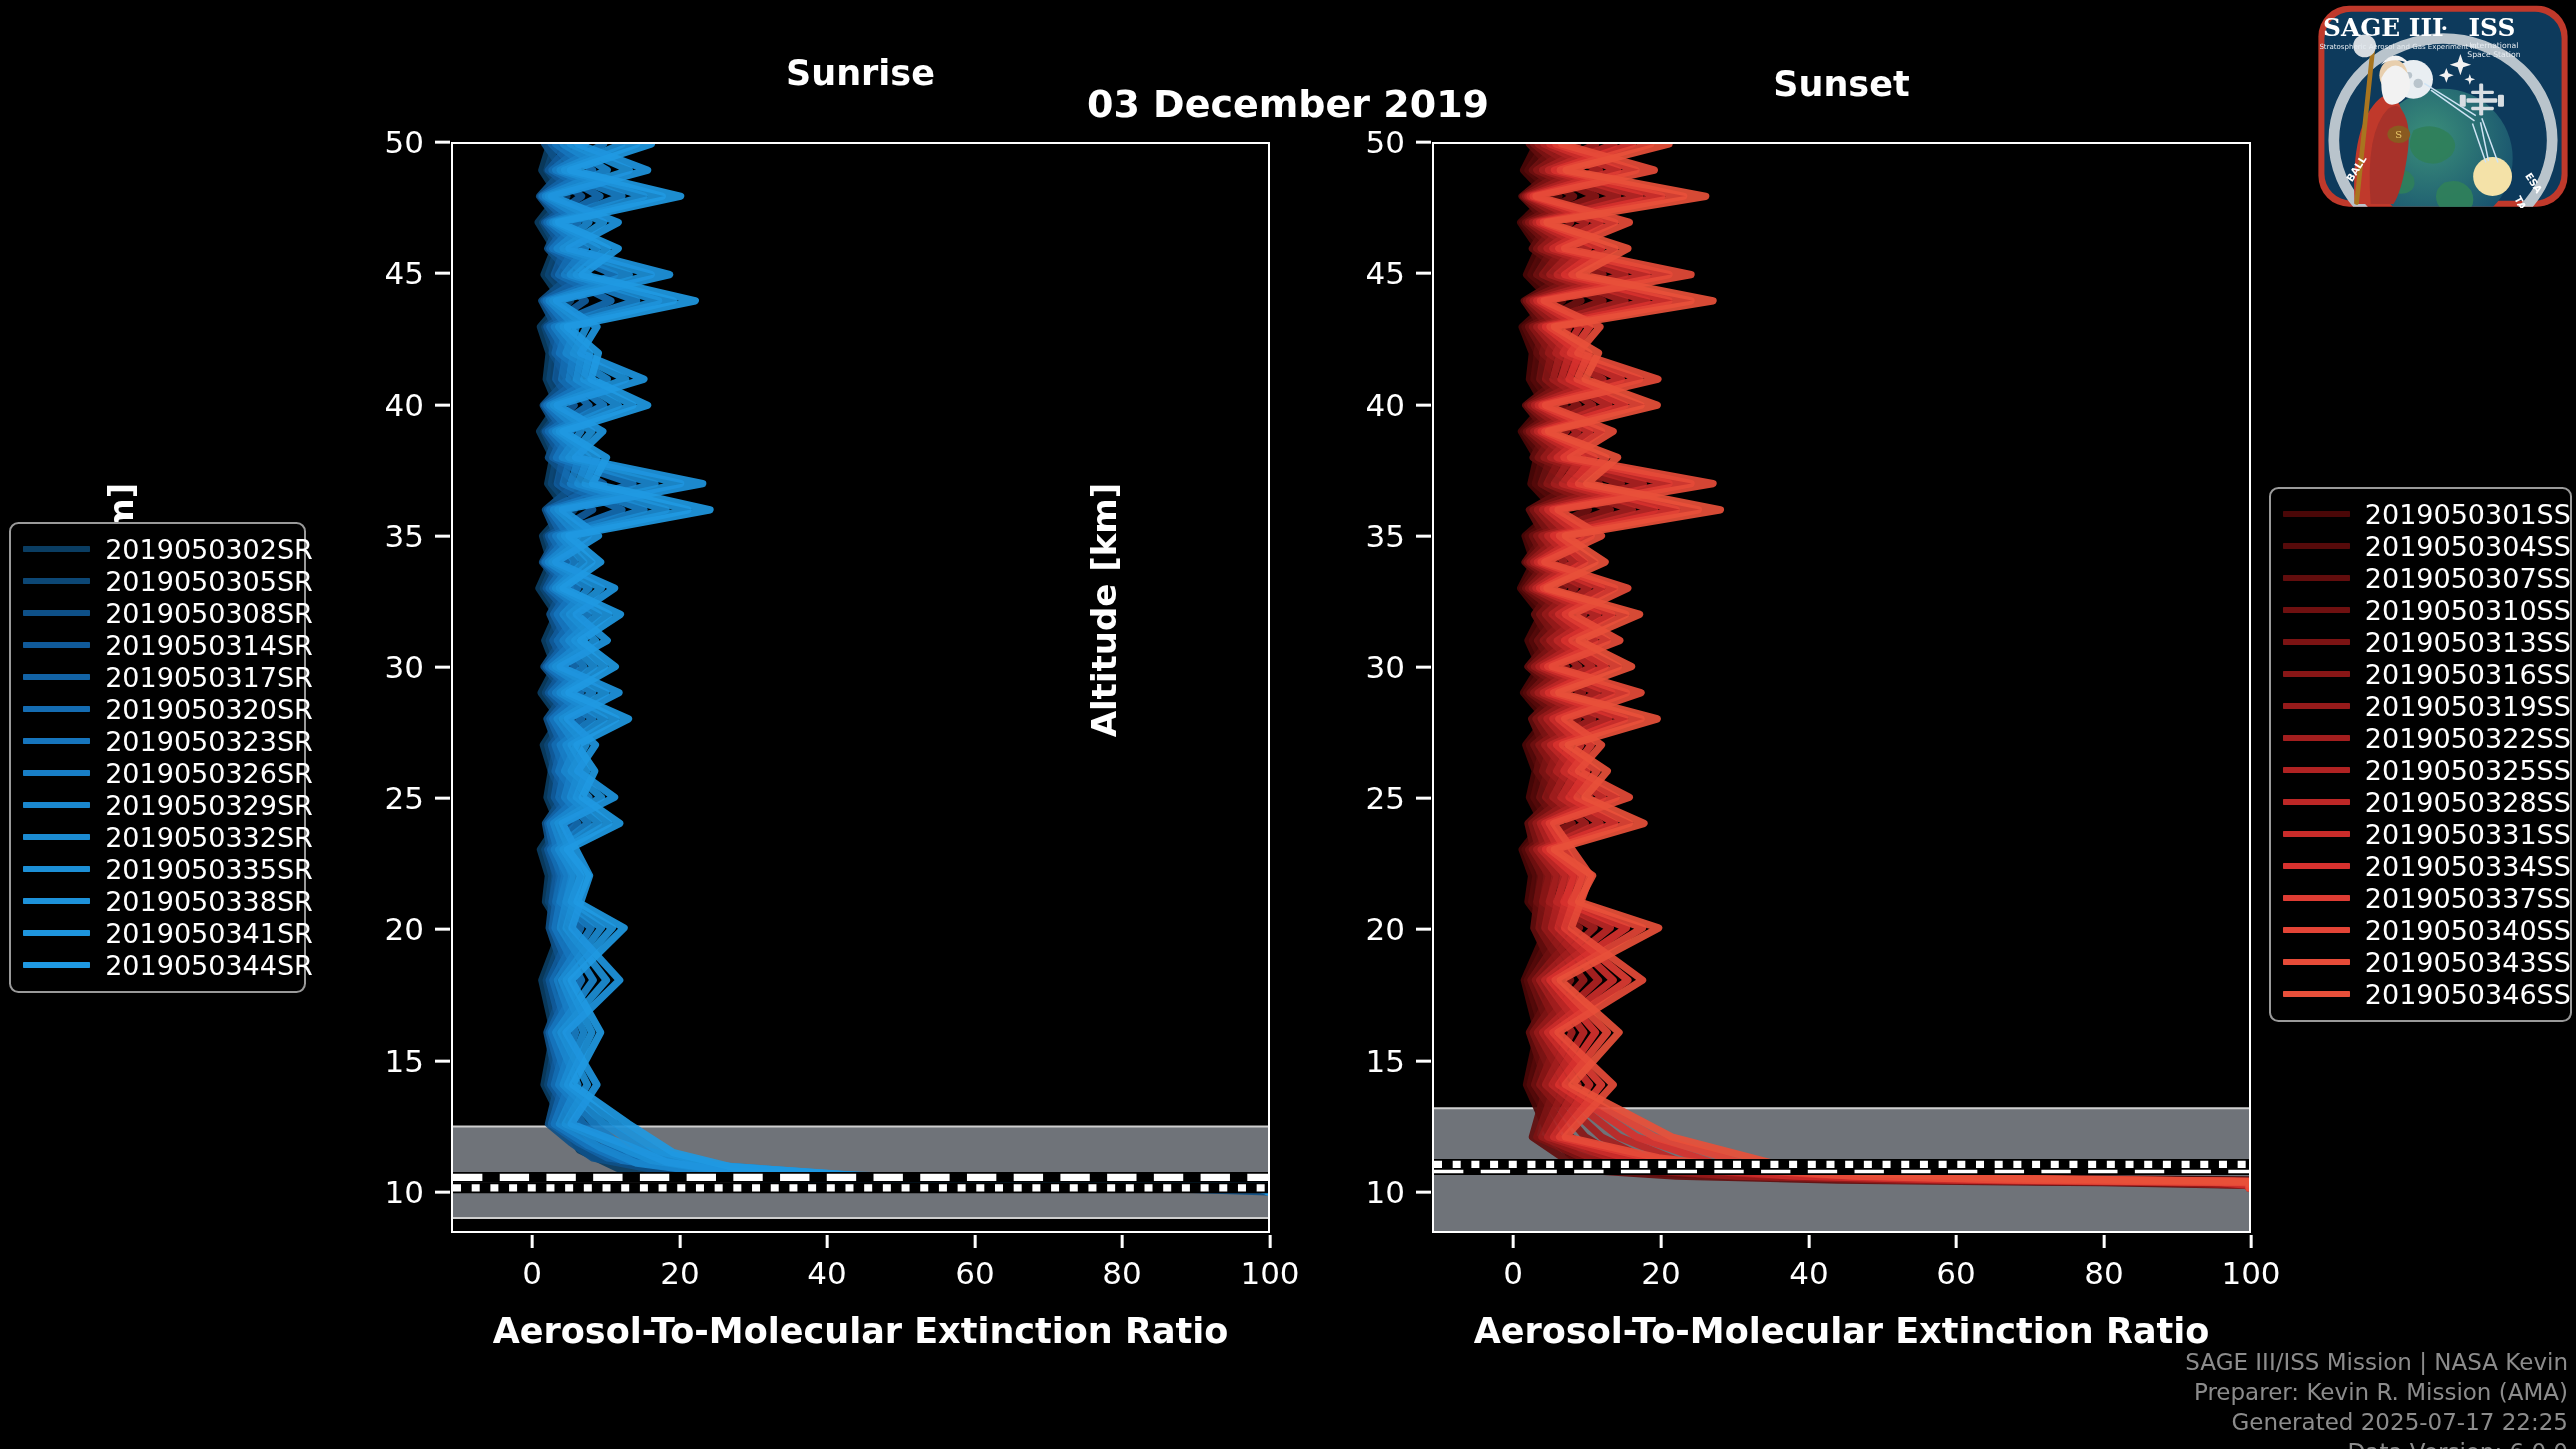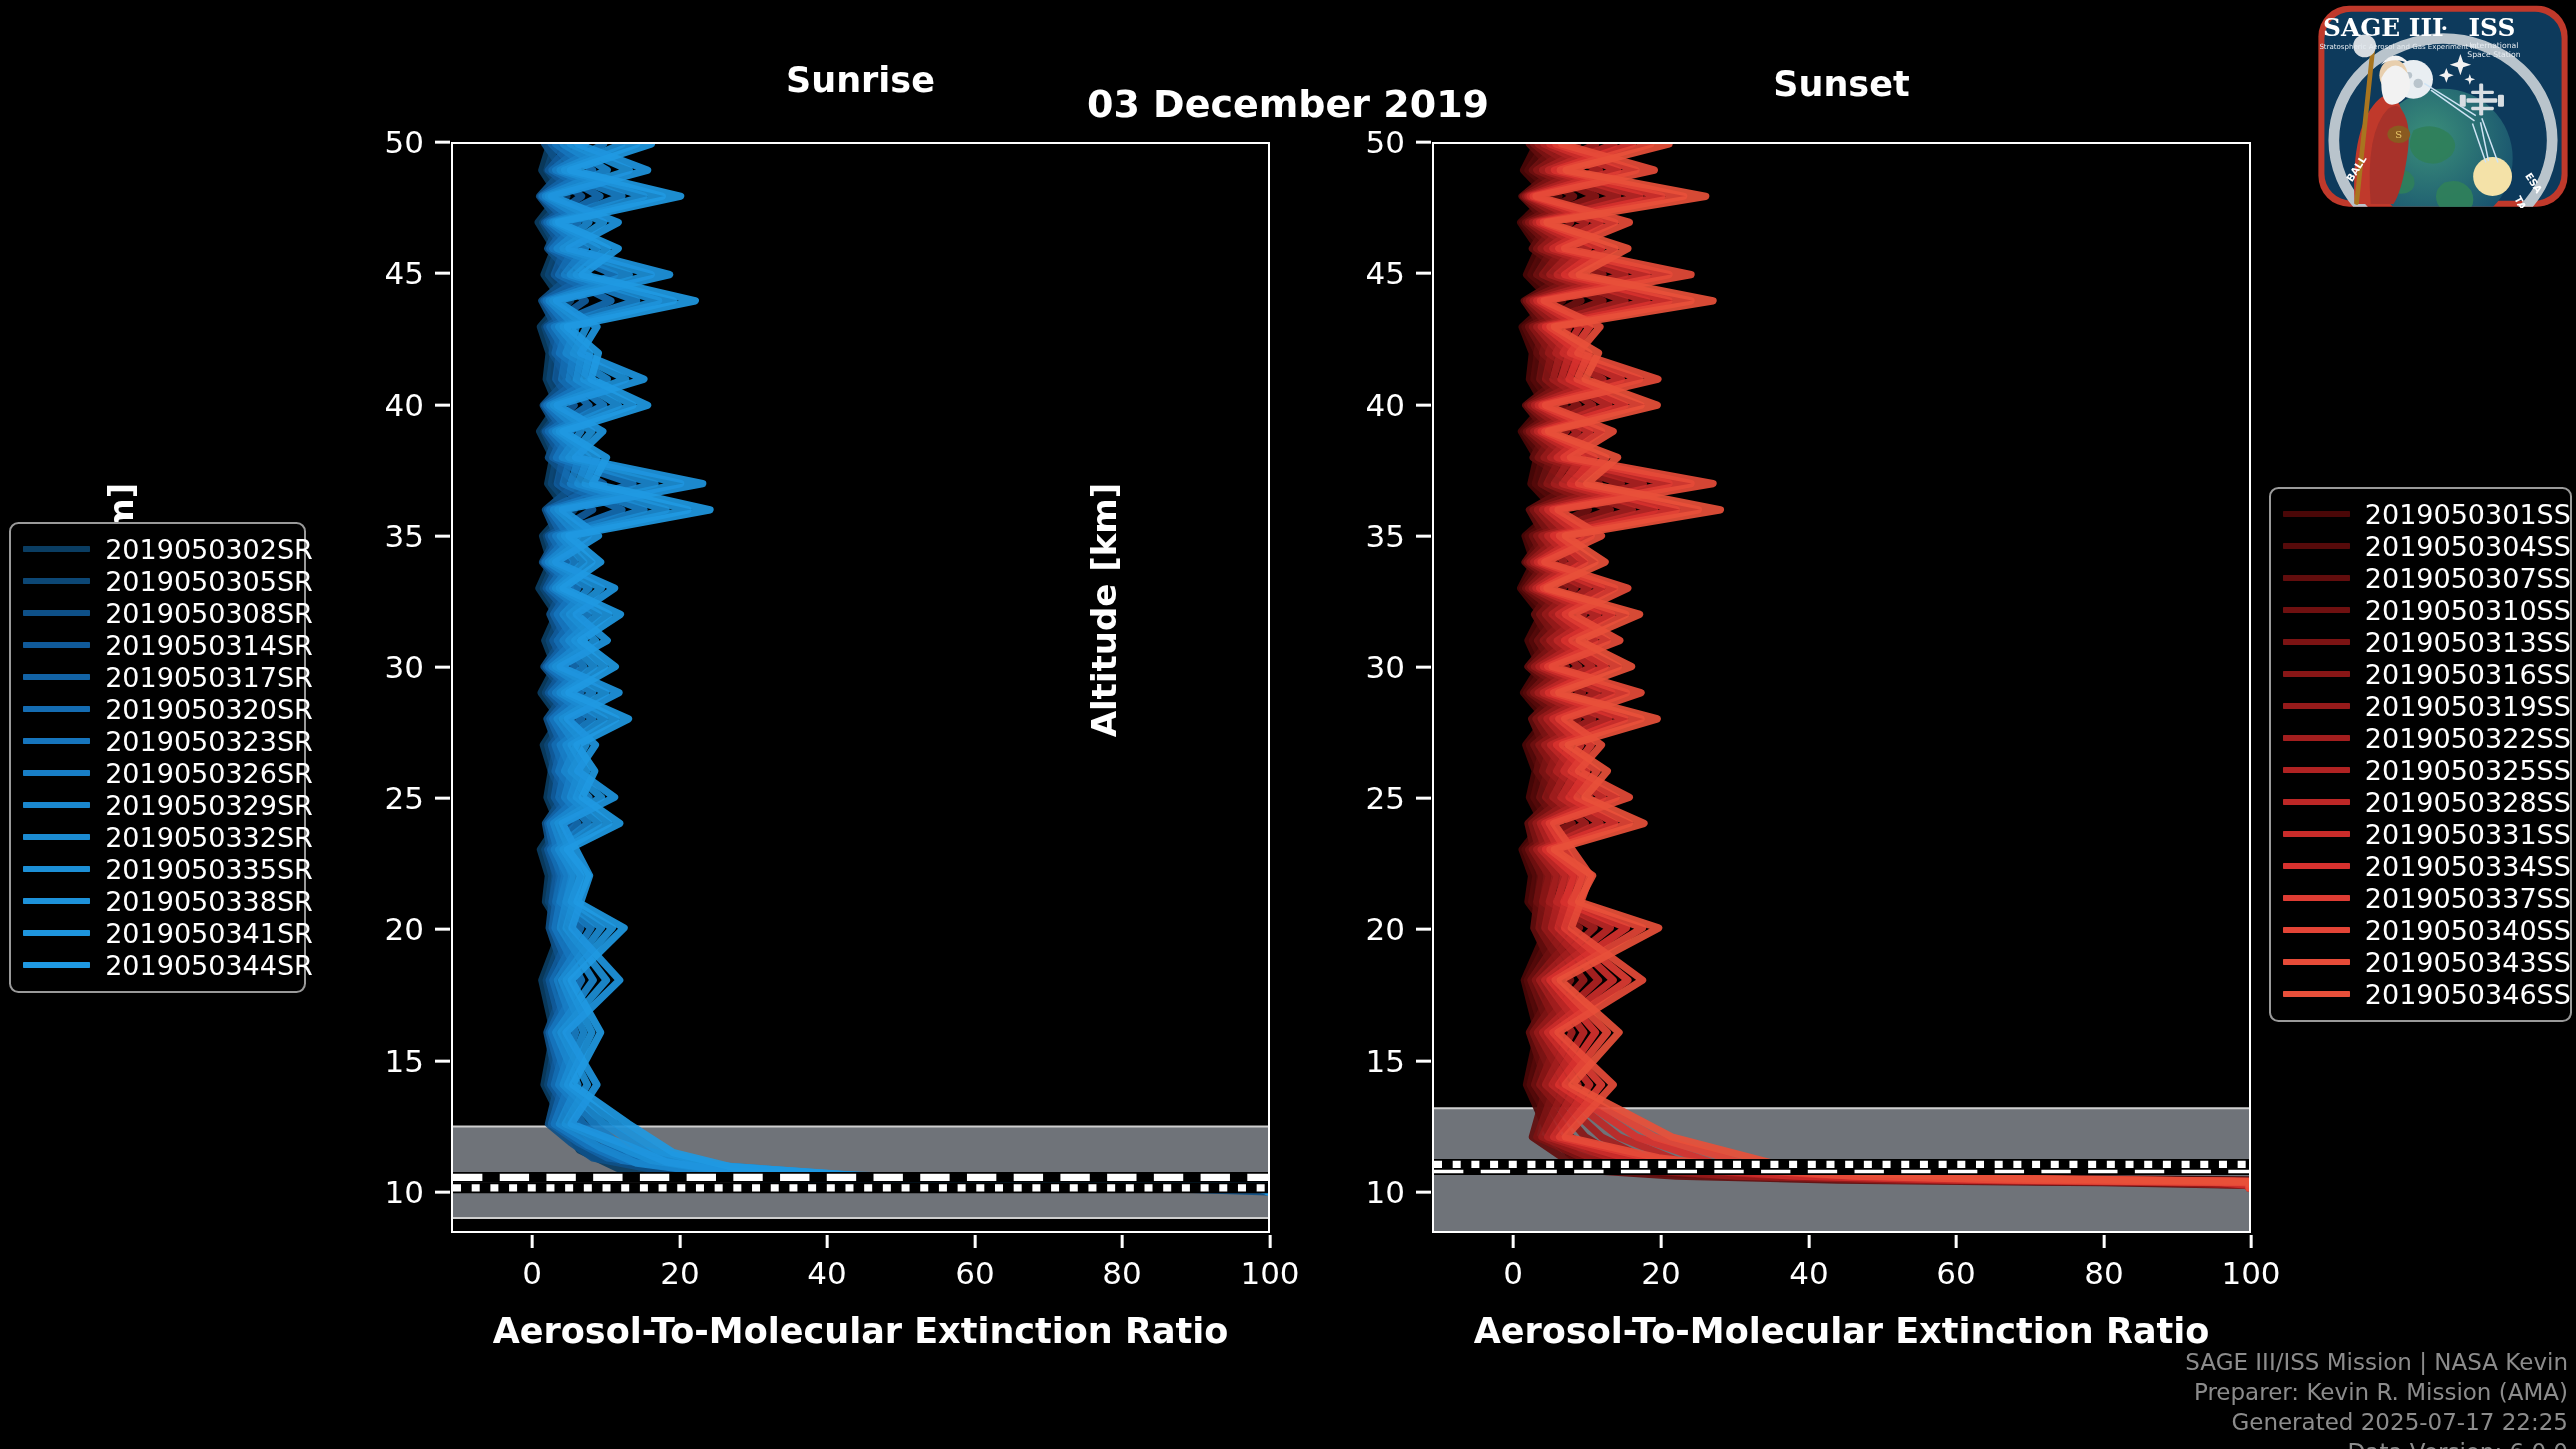--- a/index.html
+++ b/index.html
@@ -159,21 +159,21 @@
 
   
   .logo { position: absolute; }
 </style>
 </head>
 <body>
 
 <div id="root">
 
   <div class="subtitle">03 December 2019</div>
-  <div class="panel-title" id="left-panel-title" style="left:451px; width:819px; top:60px;">Sunrise</div>
+  <div class="panel-title" id="left-panel-title" style="left:451px; width:819px; top:53px;">Sunrise</div>
   <div class="panel-title" id="right-panel-title" style="left:1432px; width:819px; top:64px;">Sunset</div>
 
   <div class="plot-frame" id="plot-left" style="left:451px; top:142px; width:819px; height:1091px;">
     <svg class="plot-svg" id="svg-left" viewBox="0 0 1221 1627" preserveAspectRatio="none">
         <rect x="0" y="1470.5576923076924" width="1221" height="136.88701923076906" fill="#6f7379"></rect>
         <line x1="0" y1="1470.5576923076924" x2="1221" y2="1470.5576923076924" stroke="#cfcfcf" stroke-width="3"></line>
         <line x1="0" y1="1607.4447115384614" x2="1221" y2="1607.4447115384614" stroke="#cfcfcf" stroke-width="3"></line>
         <path d="M145.20,0.00 L133.10,39.11 L158.40,78.22 L127.60,117.33 L151.80,156.44 L136.40,195.55 L163.90,234.66 L130.90,273.77 L144.10,312.88 L139.70,352.00 L156.20,391.11 L129.80,430.22 L149.60,469.33 L141.90,508.44 L169.40,547.55 L134.20,586.66 L146.30,625.77 L128.70,664.88 L155.10,703.99 L137.50,743.10 L152.90,782.21 L132.00,821.32 L160.60,860.43 L135.30,899.54 L147.40,938.65 L140.80,977.76 L157.30,1016.88 L130.90,1055.99 L143.00,1095.10 L138.60,1134.21 L162.80,1173.32 L133.10,1251.54 L150.70,1329.76 L136.40,1407.98 L166.10,1466.65 L189.20,1505.76 L246.40,1533.13 L426.80,1548.78 L814.00,1556.60 L1221.00,1560.51" fill="none" stroke="#0a3d62" stroke-width="11" stroke-linejoin="round" stroke-linecap="round" opacity="0.92"></path>
         <path d="M154.00,0.00 L140.80,39.11 L170.50,78.22 L134.20,117.33 L157.30,156.44 L143.00,195.55 L176.00,234.66 L137.50,273.77 L150.70,312.88 L145.20,352.00 L165.00,391.11 L136.40,430.22 L155.10,469.33 L147.40,508.44 L181.50,547.55 L139.70,586.66 L152.90,625.77 L135.30,664.88 L161.70,703.99 L144.10,743.10 L158.40,782.21 L138.60,821.32 L167.20,860.43 L141.90,899.54 L151.80,938.65 L146.30,977.76 L163.90,1016.88 L137.50,1055.99 L148.50,1095.10 L143.00,1134.21 L168.30,1173.32 L139.70,1251.54 L156.20,1329.76 L141.90,1407.98 L173.80,1466.65 L203.50,1505.76 L275.00,1529.22 L407.00,1544.87 L759.00,1552.69 L1177.00,1558.56" fill="none" stroke="#0c4775" stroke-width="11" stroke-linejoin="round" stroke-linecap="round" opacity="0.92"></path>
         <path d="M137.50,0.00 L165.00,39.11 L129.80,78.22 L160.60,117.33 L141.90,156.44 L178.20,195.55 L133.10,234.66 L154.00,273.77 L148.50,312.88 L171.60,352.00 L135.30,391.11 L158.40,430.22 L143.00,469.33 L184.80,508.44 L138.60,547.55 L156.20,586.66 L134.20,625.77 L166.10,664.88 L145.20,703.99 L162.80,743.10 L136.40,782.21 L169.40,821.32 L140.80,860.43 L155.10,899.54 L147.40,938.65 L165.00,977.76 L138.60,1016.88 L152.90,1095.10 L144.10,1173.32 L170.50,1251.54 L140.80,1329.76 L157.30,1407.98 L143.00,1466.65 L176.00,1494.02 L209.00,1517.49 L291.50,1533.13 L385.00,1544.87 L638.00,1552.69 L979.00,1560.51 L1221.00,1568.33" fill="none" stroke="#0e5088" stroke-width="11" stroke-linejoin="round" stroke-linecap="round" opacity="0.92"></path>

